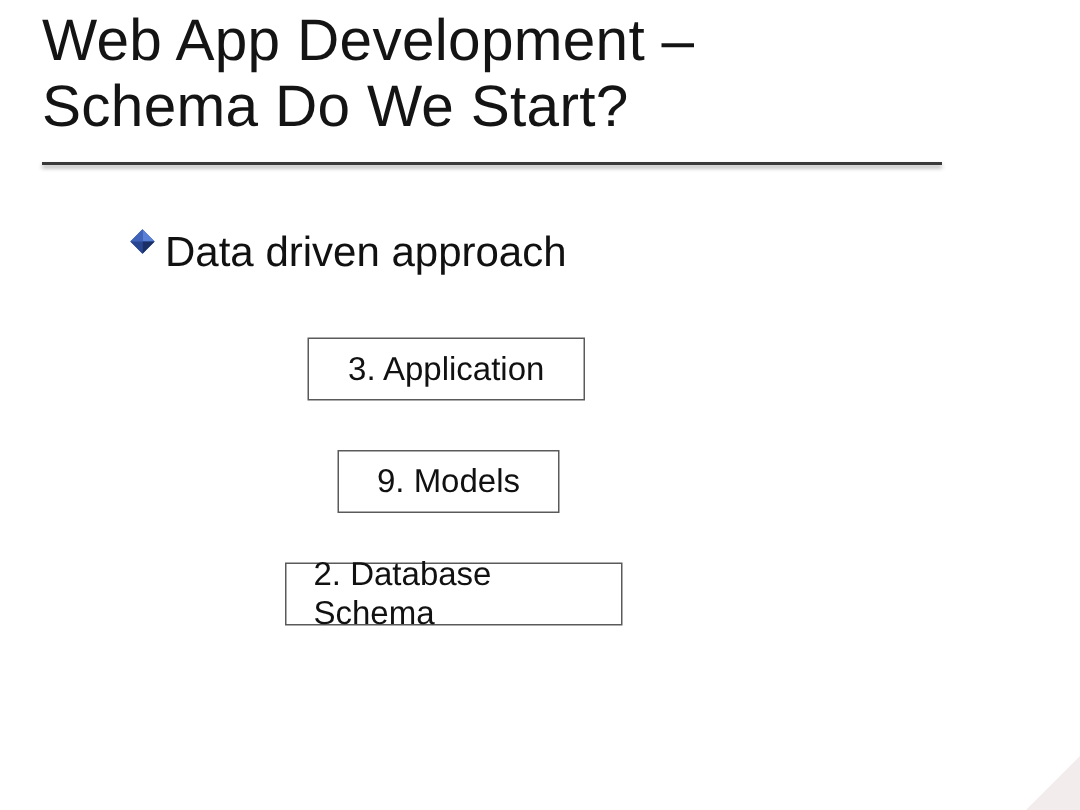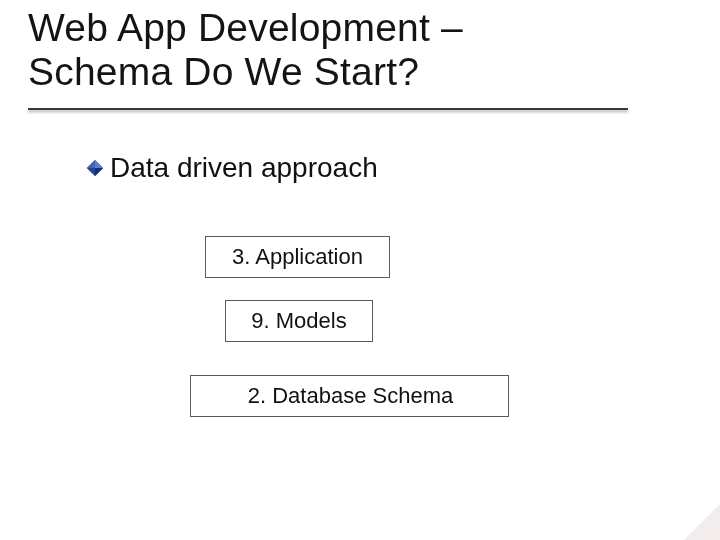--- a/index.html
+++ b/index.html
@@ -36,21 +36,20 @@
     width: 600px;
     height: 0;
     border-top: 2px solid #3a3a3a;
     box-shadow: 0 2px 3px rgba(0,0,0,0.35);
   }
   .bullet-row {
     position: absolute;
     left: 86px;
     top: 152px;
     display: flex;
-    align-items: center;
   }
   .bullet-icon {
     width: 18px;
     height: 18px;
     margin-right: 6px;
   }
   .bullet-text {
     font-size: 28px;
     color: #111;
   }
@@ -59,23 +58,23 @@
     border: 1.5px solid #5a5a5a;
     background: #fff;
     font-size: 22px;
     color: #111;
     display: flex;
     align-items: center;
     justify-content: center;
     box-sizing: border-box;
     padding: 6px 16px;
   }
-  .box-application { left: 205px; top: 236px; width: 185px; height: 42px; }
+  .box-application { left: 205px; top: 225px; width: 185px; height: 42px; }
   .box-models      { left: 225px; top: 300px; width: 148px; height: 42px; }
-  .box-schema      { left: 190px; top: 375px; width: 319px; height: 42px; padding-left: 18px; }
+  .box-schema      { left: 190px; top: 375px; width: 225px; height: 42px; padding-left: 18px; }
 
   .corner-accent {
     position: absolute;
     right: 0;
     bottom: 0;
     width: 0;
     height: 0;
     border-right: 36px solid #6b0f17;
     border-top: 36px solid transparent;
     opacity: 0.08;

